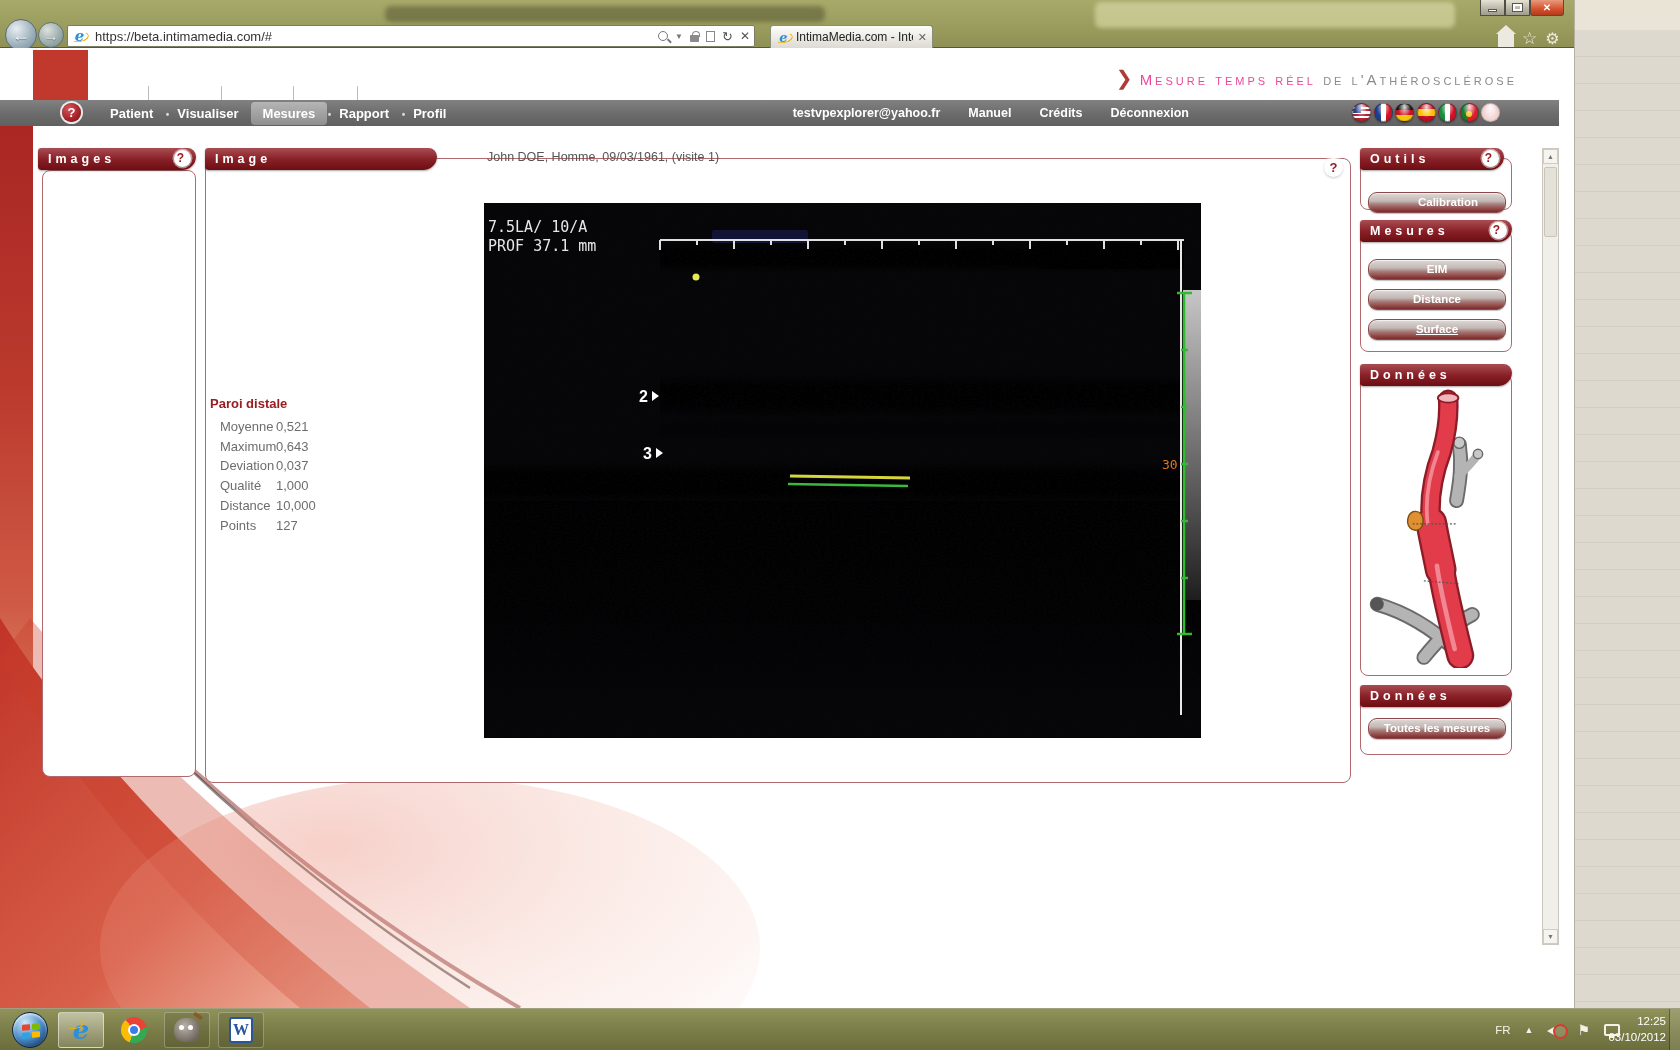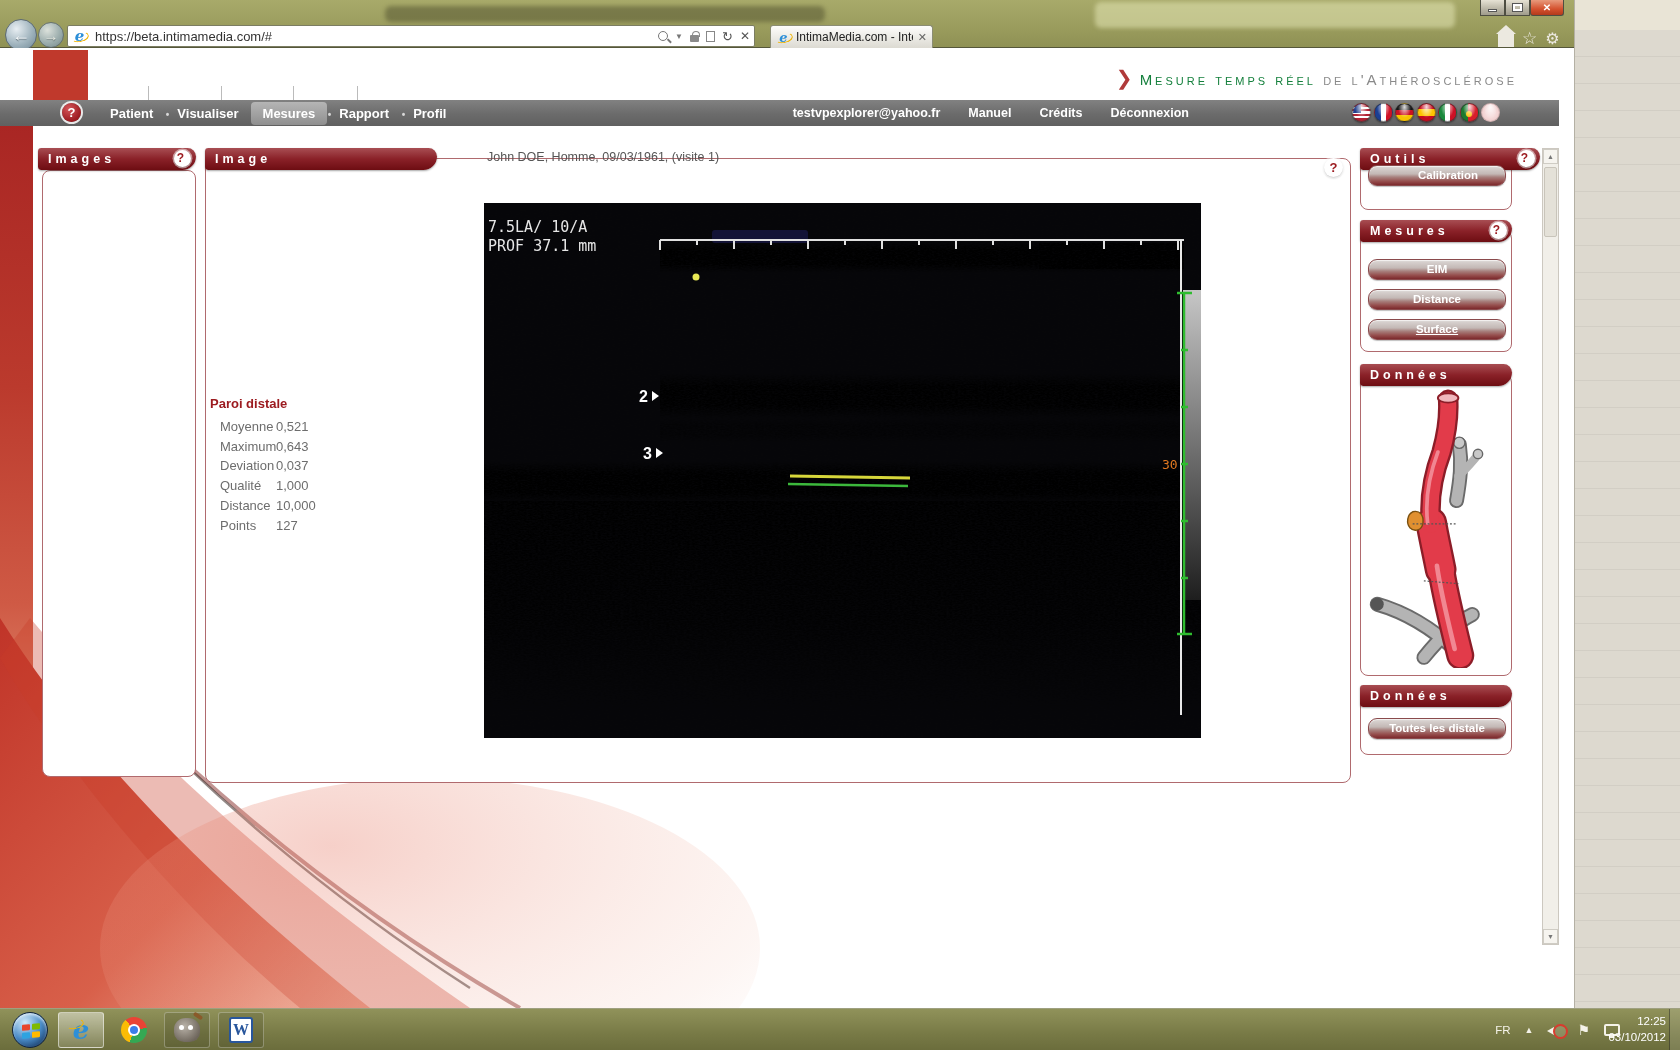--- a/index.html
+++ b/index.html
@@ -76,21 +76,21 @@
   .red-square{position:absolute;left:33px;top:2px;width:55px;height:62px;background:#c0392c;}
   .swirl{position:absolute;left:0;top:570px;}
 
   .logo{position:absolute;left:95px;top:12px;font-weight:bold;font-size:31px;color:#6f7072;
     letter-spacing:-1px;}
   .logo .dot{color:#cc1f26;}
   .logo .reg{font-size:11px;color:#8a8a8a;vertical-align:super;letter-spacing:0;}
   .tagline{position:absolute;right:42px;top:18px;font-variant:small-caps;font-size:15px;
     letter-spacing:3px;white-space:nowrap;}
   .tagline .arrow{color:#b03a3a;font-size:20px;letter-spacing:0;font-variant:normal;}
-  .tagline .t-red{color:#15803d;}
+  .tagline .t-red{color:#ec4899;}
   .tagline .t-gray{color:#8a8a8a;}
 
   
   .navbar{position:absolute;left:0;top:52px;width:1559px;height:26px;
     background:linear-gradient(180deg,#818181,#6b6b6b 55%,#606060);
     display:flex;align-items:center;color:#fff;}
   .nav-sep{position:absolute;width:1px;height:14px;background:#bbb;top:-14px;}
   .q-circle{width:19px;height:19px;border-radius:50%;text-align:center;line-height:19px;
     font-weight:bold;font-size:13px;}
   .q-red{background:radial-gradient(circle at 35% 30%,#d4555a,#9c1b20 70%);color:#fff;
@@ -443,26 +443,26 @@
           <line x1="697" y1="147" x2="704" y2="147"></line>
             <line x1="697" y1="204" x2="704" y2="204"></line>
           <line x1="697" y1="261" x2="704" y2="261"></line>
             <line x1="697" y1="318" x2="704" y2="318"></line>
           <line x1="697" y1="375" x2="704" y2="375"></line>
         </g>
         <text x="678" y="266" font-family="DejaVu Sans Mono, monospace" font-size="13" fill="#e07820">30</text>
       </svg>
     </div>
 
-    <div class="ptab" style="left:1360px;top:100px;width:180px;">
+    <div class="ptab" style="left:1360px;top:100px;width:144px;">
       <span>Outils</span>
       <span class="q-circle q-white"></span>
     </div>
     <div class="pbox" style="left:1360px;top:110px;width:152px;height:52px;"></div>
-    <div class="pill" style="top:117px;padding-left:22px;">Calibration</div>
+    <div class="pill" style="top:144px;padding-left:22px;">Calibration</div>
 
     <div class="ptab" style="left:1360px;top:172px;width:152px;">
       <span>Mesures</span>
       <span class="q-circle q-white"></span>
     </div>
     <div class="pbox" style="left:1360px;top:182px;width:152px;height:122px;"></div>
     <div class="pill" style="top:211px;">EIM</div>
     <div class="pill" style="top:241px;">Distance</div>
     <div class="pill" style="top:271px;text-decoration:underline;">Surface</div>
 
@@ -507,21 +507,21 @@
       <g stroke="#555" stroke-width="1.2" stroke-dasharray="2 2">
         <line x1="50" y1="151" x2="96" y2="151"></line>
         <line x1="62" y1="212" x2="99" y2="215"></line>
       </g>
     </svg>
 
     <div class="ptab" style="left:1360px;top:637px;width:152px;">
       <span>Données</span>
     </div>
     <div class="pbox" style="left:1360px;top:647px;width:152px;height:60px;"></div>
-    <div class="pill" style="top:670px;">Toutes les distale</div>
+    <div class="pill" style="top:670px;">Toutes les mesures</div>
 
     <div class="sbar">
       <div class="sbtn" style="top:0;">▲</div>
       <div class="sthumb"></div>
       <div class="sbtn" style="bottom:0;">▼</div>
     </div>
   </div>
 
   <div class="taskbar">
     <div class="orb">

